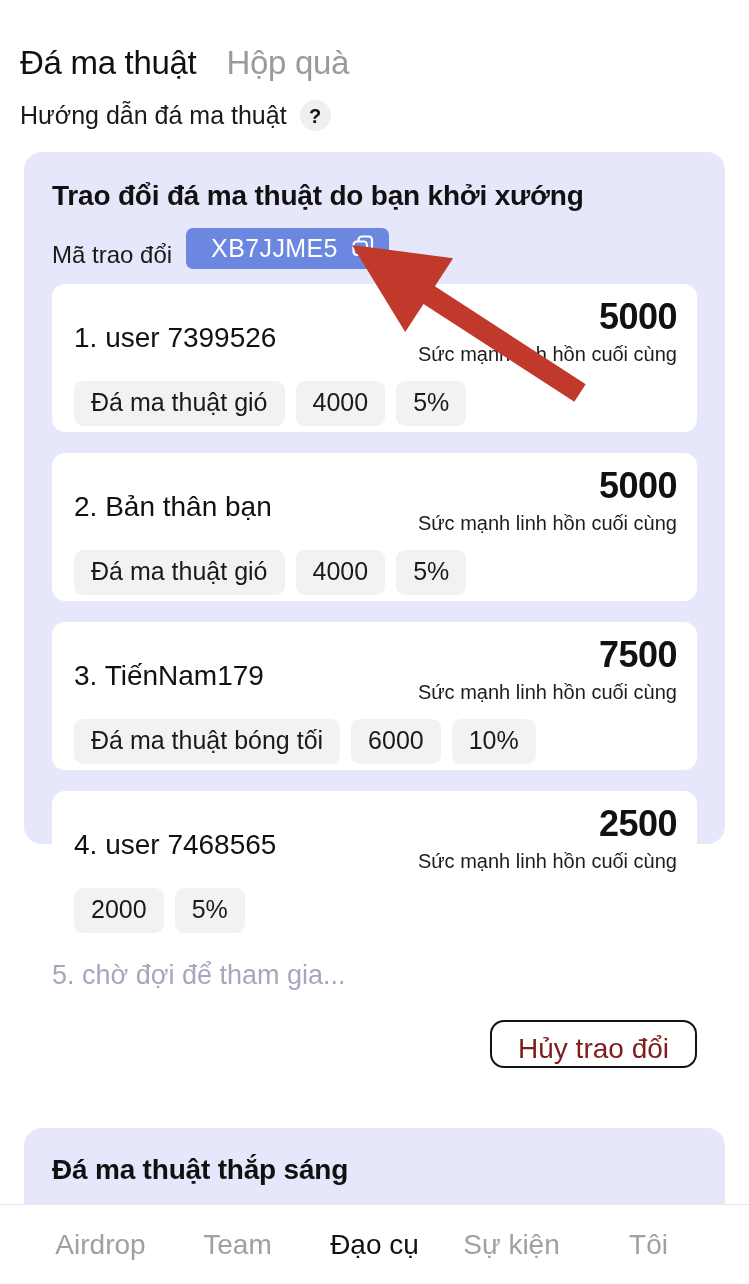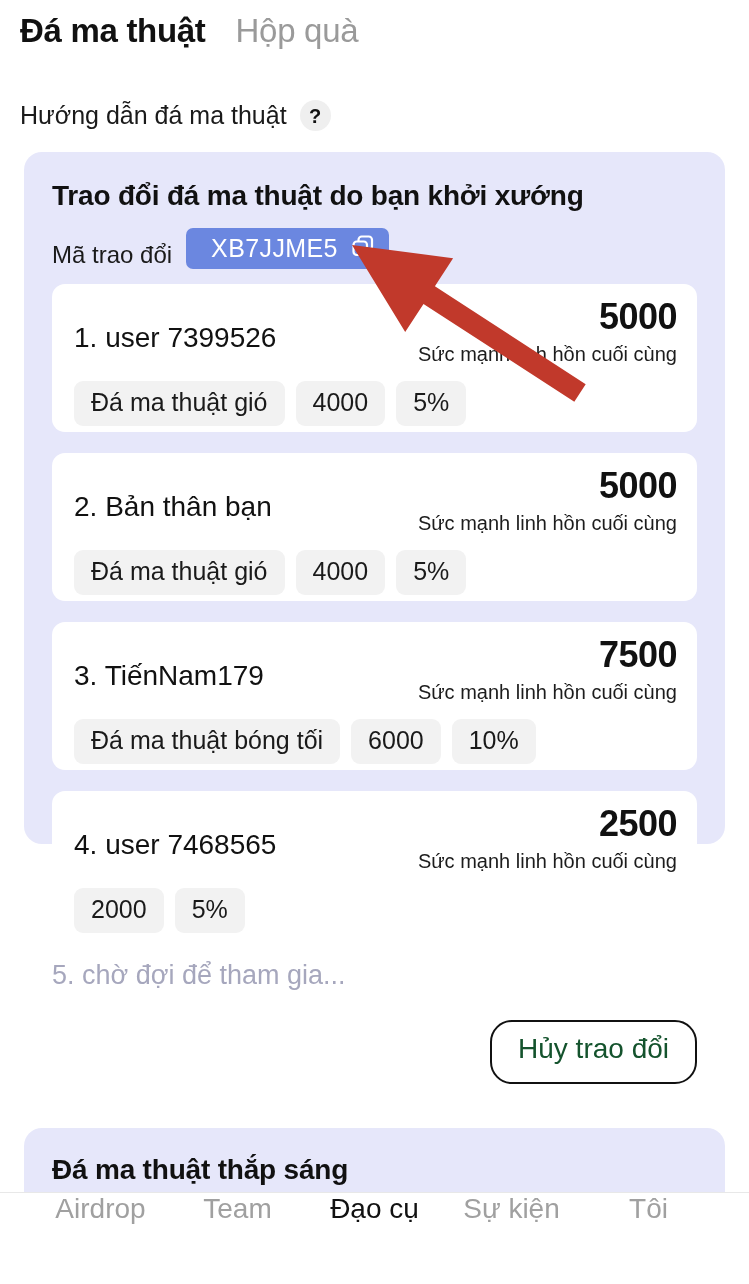--- a/index.html
+++ b/index.html
@@ -28,21 +28,22 @@
     align-items: baseline;
     gap: 30px;
   }
   .top-tab {
     font-size: 33px;
     letter-spacing: -0.3px;
     white-space: nowrap;
   }
   .top-tab.active {
     color: #111111;
-    font-weight: 700;
+    font-weight: 400;
+    margin-top: 32px;
   }
   .top-tab.inactive {
     color: #9a9a9a;
     font-weight: 400;
   }
 
   
   .guide-row {
     position: absolute;
     top: 100px;
@@ -199,26 +200,26 @@
     color: #a6a7bd;
     white-space: nowrap;
   }
 
   
   .cancel-btn {
     position: absolute;
     right: 28px;
     top: 868px;
     border: 2px solid #111111;
-    border-radius: 22px;
+    border-radius: 14px;
     background: transparent;
-    padding: 13px 26px 19px 26px;
+    padding: 13px 26px 3px 26px;
     font-family: "Liberation Sans", "DejaVu Sans", sans-serif;
     font-size: 28px;
-    color: #14532d;
+    color: #7f1d1d;
     line-height: 1;
     cursor: pointer;
     white-space: nowrap;
   }
 
   
   .arrow-overlay {
     position: absolute;
     left: 0;
     top: 0;
@@ -226,25 +227,25 @@
     height: 1284px;
     pointer-events: none;
   }
 
   
   .bottom-nav {
     position: absolute;
     left: 0;
     bottom: 0;
     width: 749px;
-    height: 92px;
+    height: 80px;
     background: #ffffff;
     border-top: 1px solid #e8e8e8;
     display: flex;
-    align-items: flex-start;
+    align-items: center;
     justify-content: space-between;
     padding: 0 32px;
   }
   .nav-item {
     flex: 1;
     text-align: center;
     font-size: 28px;
     color: #a0a0a0;
     font-weight: 400;
     white-space: nowrap;

